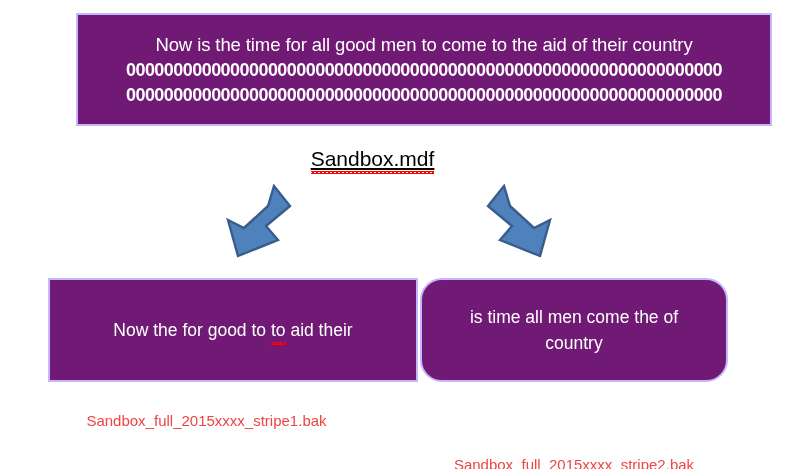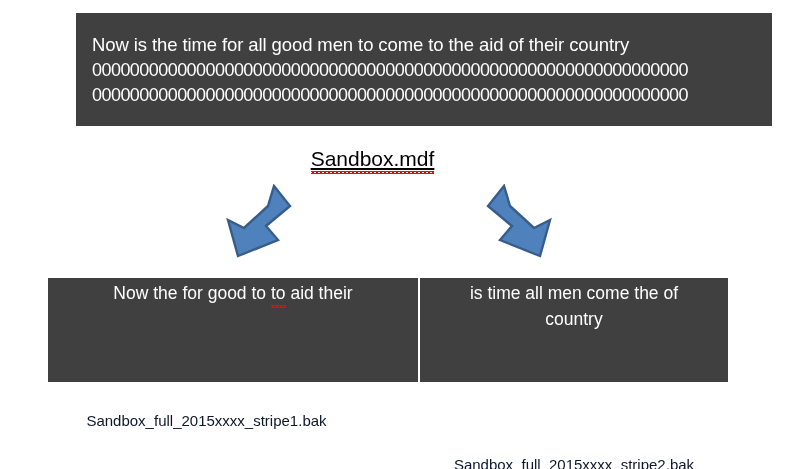--- a/index.html
+++ b/index.html
@@ -21,24 +21,24 @@
     left: 0;
     top: 0;
     width: 799px;
     height: 469px;
   }
 
   
   .shape-box {
     position: absolute;
     box-sizing: border-box;
-    background: #404040;
-    border: 2px solid #404040;
+    background: #701a75;
+    border: 2px solid #c4b5fd;
     display: flex;
-    align-items: flex-start;
+    align-items: center;
     justify-content: center;
     text-align: center;
     color: #FFFFFF;
   }
 
   #source-box {
     left: 76px;
     top: 13px;
     width: 696px;
     height: 113px;
@@ -52,34 +52,36 @@
     letter-spacing: -0.1px;
     white-space: nowrap;
   }
 
   #source-box .line-zeros {
     font-size: 18px;
     line-height: 25px;
     letter-spacing: -0.55px;
     white-space: nowrap;
     font-family: "Liberation Sans", sans-serif;
+    font-weight: bold;
   }
 
   #stripe1-box {
     left: 48px;
     top: 278px;
     width: 370px;
     height: 104px;
   }
 
   #stripe2-box {
     left: 420px;
     top: 278px;
     width: 308px;
     height: 104px;
+    border-radius: 22px;
   }
 
   .stripe-text {
     font-size: 17.5px;
     line-height: 26px;
     padding: 0 18px;
   }
 
   
   #source-label {
@@ -125,21 +127,21 @@
     position: absolute;
   }
 
   #arrow-left  { left: 226px; top: 184px; width: 66px; height: 76px; }
   #arrow-right { left: 486px; top: 184px; width: 66px; height: 76px; }
 
   
   .caption {
     position: absolute;
     font-size: 15px;
-    color: #0f172a;
+    color: #ef4444;
     white-space: nowrap;
     text-align: center;
   }
   #caption-left  { left: 48px;  top: 412px; width: 317px; }
   #caption-right { left: 420px; top: 412px; width: 308px; margin-top: 44px; }
 </style>
 </head>
 <body>
 
 <div class="canvas">

